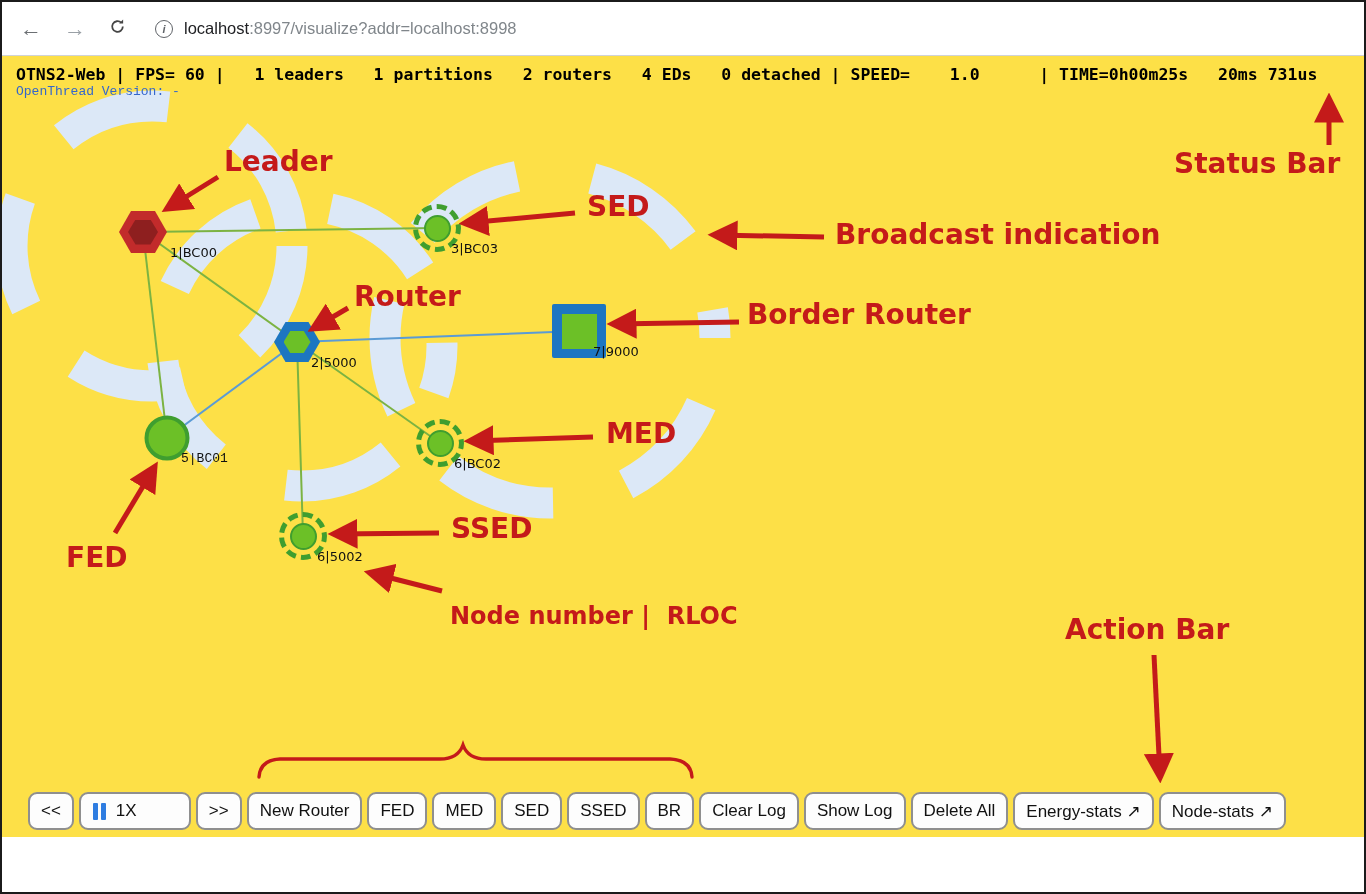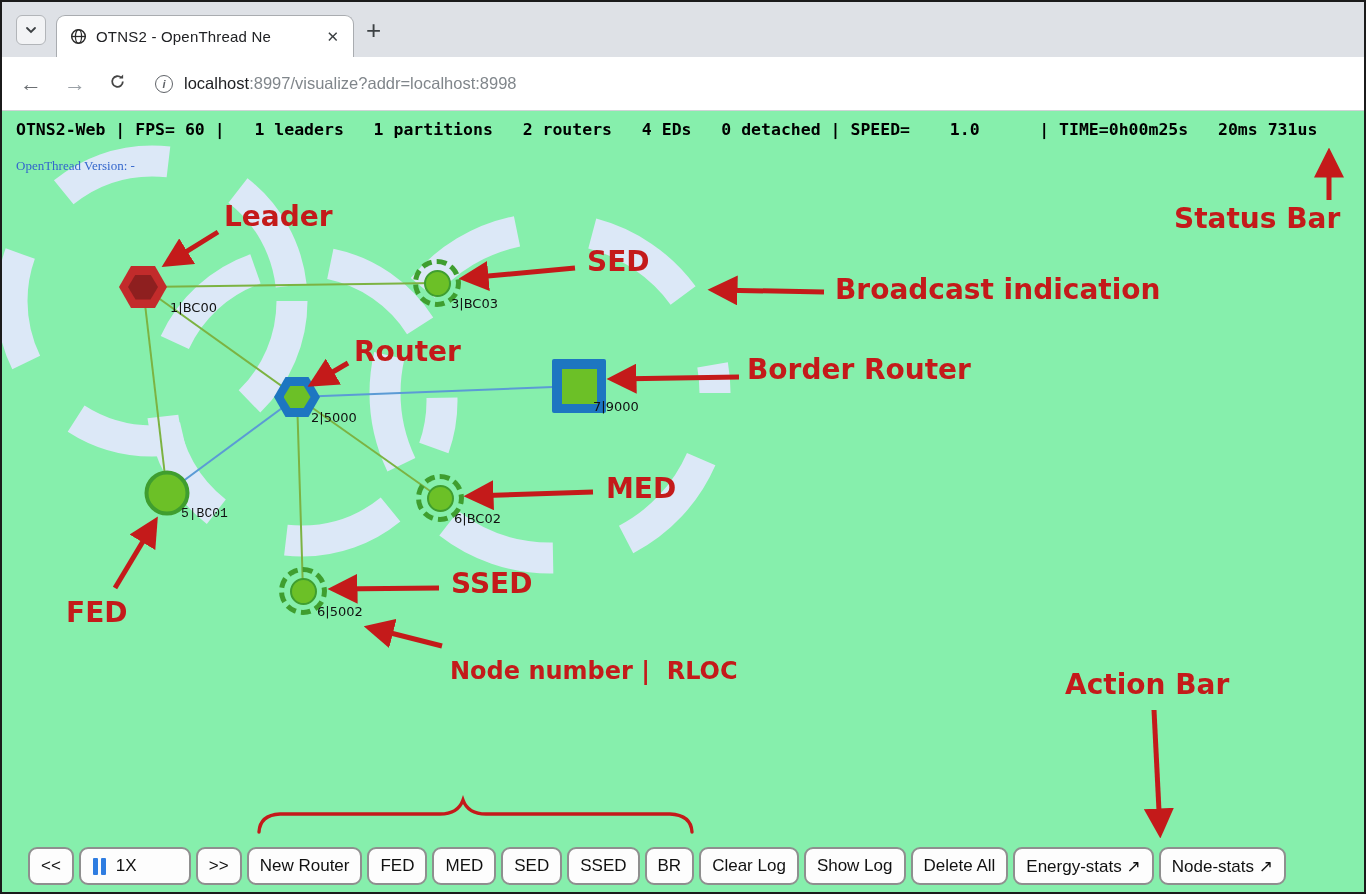--- a/index.html
+++ b/index.html
@@ -42,27 +42,27 @@
   .nav-ic.fwd  { color: #9aa0a6; }
   .url-area { display: flex; align-items: center; gap: 11px; margin-left: 6px; cursor: text; }
   .info-ic {
     width: 18px; height: 18px; border: 1.6px solid #5f6368; border-radius: 50%;
     color: #5f6368; font-size: 11px; font-style: italic; font-weight: bold;
     display: flex; align-items: center; justify-content: center;
   }
   .url-host { font-size: 16.5px; color: #202124; }
   .url-rest { font-size: 16.5px; color: #80868b; }
   
-  .page { position: relative; height: 781px; background: #86efac; overflow: hidden; }
+  .page { position: relative; height: 781px; background: #fde047; overflow: hidden; }
   #svg-under { position: absolute; top: 0; left: 0; z-index: 0; }
   #canvas    { position: absolute; inset: 0; z-index: 2; }
   #svg-over  { position: absolute; top: 0; left: 0; z-index: 6; pointer-events: none; }
   .statusbar { position: absolute; top: 0; left: 0; right: 0; padding: 9px 0 0 14px; z-index: 8; }
   .status-line { font-family: "DejaVu Sans Mono", monospace; font-weight: 700; font-size: 16.5px; color: #000; white-space: pre; }
-  .version-line { font-family: Liberation Serif, serif; font-size: 13px; color: #3366cc; margin-top: 19px; }
+  .version-line { font-family: Liberation Mono, monospace; font-size: 13px; color: #3366cc; margin-top: 0; }
   
   .node { position: absolute; transform: translate(-50%,-50%); display: flex; align-items: center; justify-content: center; z-index: 2; cursor: pointer; }
   .leader, .leader .core, .router, .router .core {
     clip-path: polygon(25% 0, 75% 0, 100% 50%, 75% 100%, 25% 100%, 0 50%);
   }
   .leader { width: 48px; height: 42px; background: var(--leader-red, #c22b2b); }
   .leader .core { width: 30px; height: 25px; background: var(--leader-red-dark, #8e1f1f); }
   .router { width: 46px; height: 40px; background: var(--node-blue, #1d76c1); }
   .router .core { width: 27px; height: 22px; background: var(--node-green, #6cc027); }
   .border-router { width: 54px; height: 54px; background: var(--node-blue, #1d76c1); border-radius: 2px; }
@@ -82,39 +82,20 @@
   }
   [data-name="pause-speed-button"] { min-width: 112px; justify-content: flex-start; padding-left: 12px; }
   .pause-ic { display: inline-flex; align-items: center; }
   .pause-ic i { display: inline-block; width: 5px; height: 17px; background: var(--pause-blue, #2f7de1); margin-right: 3px; border-radius: 1px; }
 </style>
 </head>
 <body>
 
 <div class="window" data-name="browser-window">
 
-  <div class="tab-strip" data-name="tab-strip">
-    <button class="chevron-btn" data-name="tab-list-chevron-button">
-      <svg width="14" height="14" viewBox="0 0 14 14" data-name="chevron-down-icon">
-        <path d="M3 5 l4 4 4-4" fill="none" stroke="#3c4043" stroke-width="1.8" stroke-linecap="round"></path>
-      </svg>
-    </button>
-    <div class="tab" data-name="browser-tab">
-      <span class="favicon" data-name="globe-icon">
-        <svg viewBox="0 0 16 16" width="17" height="17">
-          <circle cx="8" cy="8" r="6.4" fill="none" stroke="#2b2b2b" stroke-width="1.4"></circle>
-          <ellipse cx="8" cy="8" rx="2.9" ry="6.4" fill="none" stroke="#2b2b2b" stroke-width="1.2"></ellipse>
-          <line x1="1.6" y1="8" x2="14.4" y2="8" stroke="#2b2b2b" stroke-width="1.2"></line>
-        </svg>
-      </span>
-      <span class="tab-title" data-name="tab-title">OTNS2 - OpenThread Ne</span>
-      <span class="tab-close" data-name="tab-close-icon">✕</span>
-    </div>
-    <button class="newtab-btn" data-name="new-tab-button">+</button>
-  </div>
 
   <div class="nav-bar" data-name="navigation-bar">
     <span class="nav-ic back" data-name="back-icon">←</span>
     <span class="nav-ic fwd" data-name="forward-icon">→</span>
     <span class="nav-ic reload" data-name="reload-icon">
       <svg viewBox="0 0 20 20" width="19" height="19">
         <path d="M15.6 10a5.6 5.6 0 1 1-1.7-4" fill="none" stroke="#454545" stroke-width="1.9"></path>
         <path d="M15.9 2.6 v4.2 h-4.2 z" fill="#454545"></path>
       </svg>
     </span>

